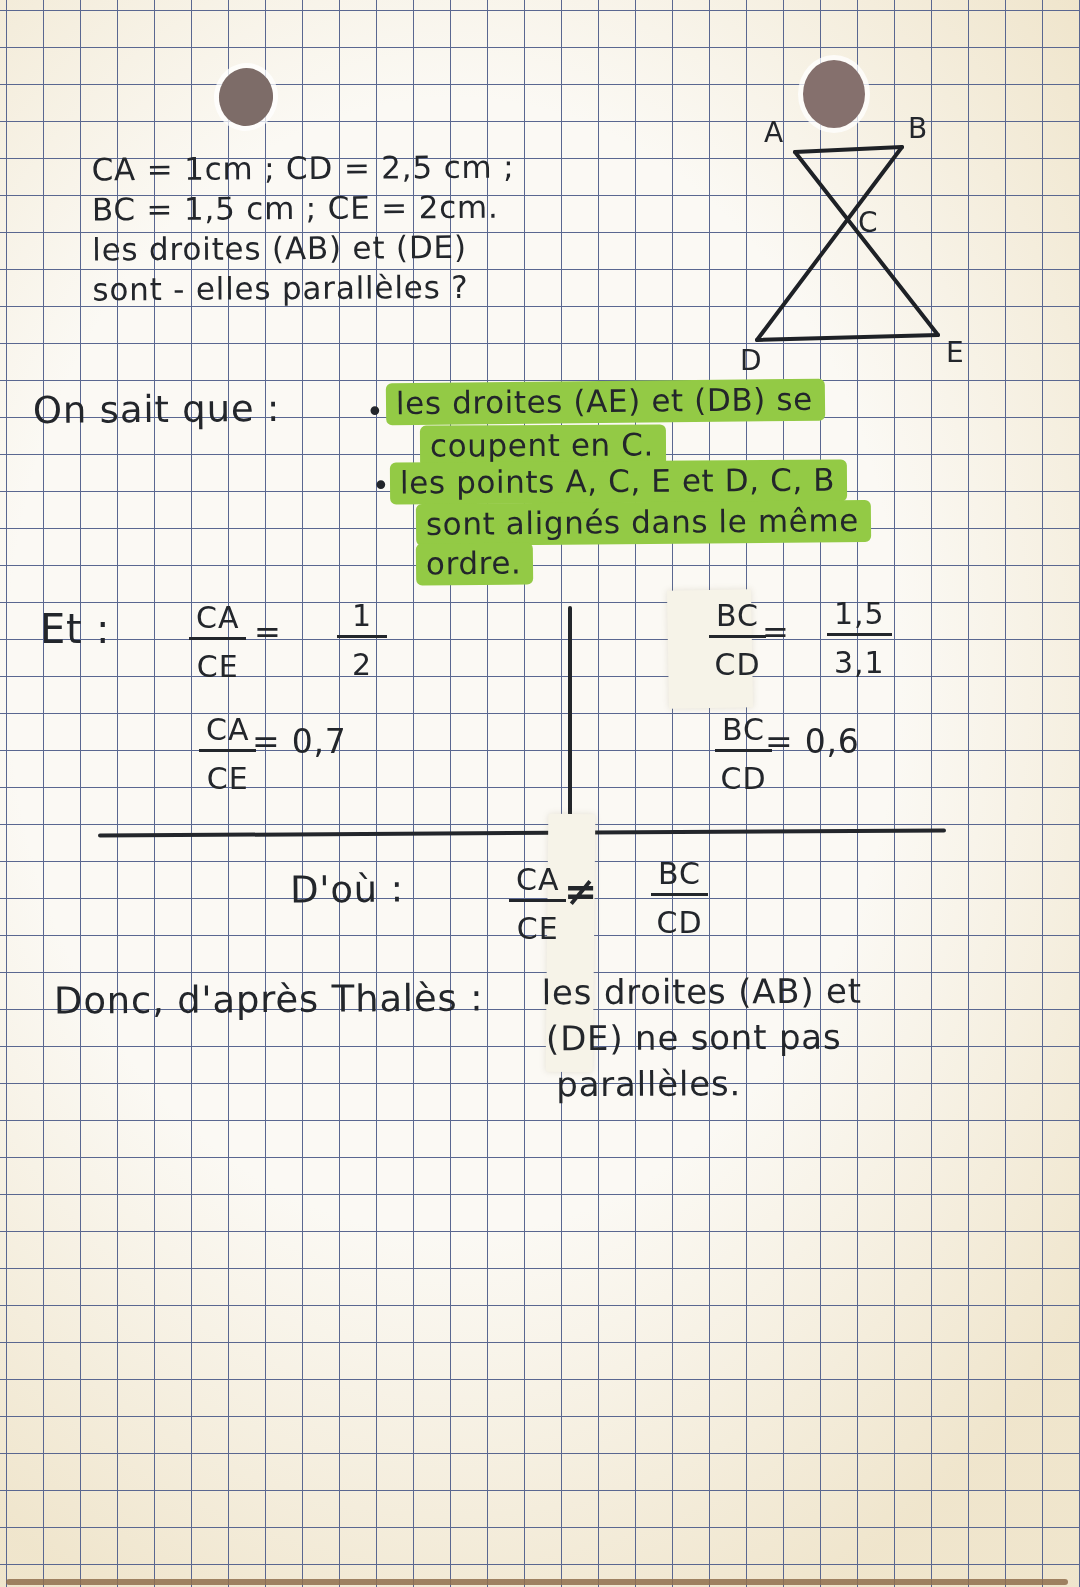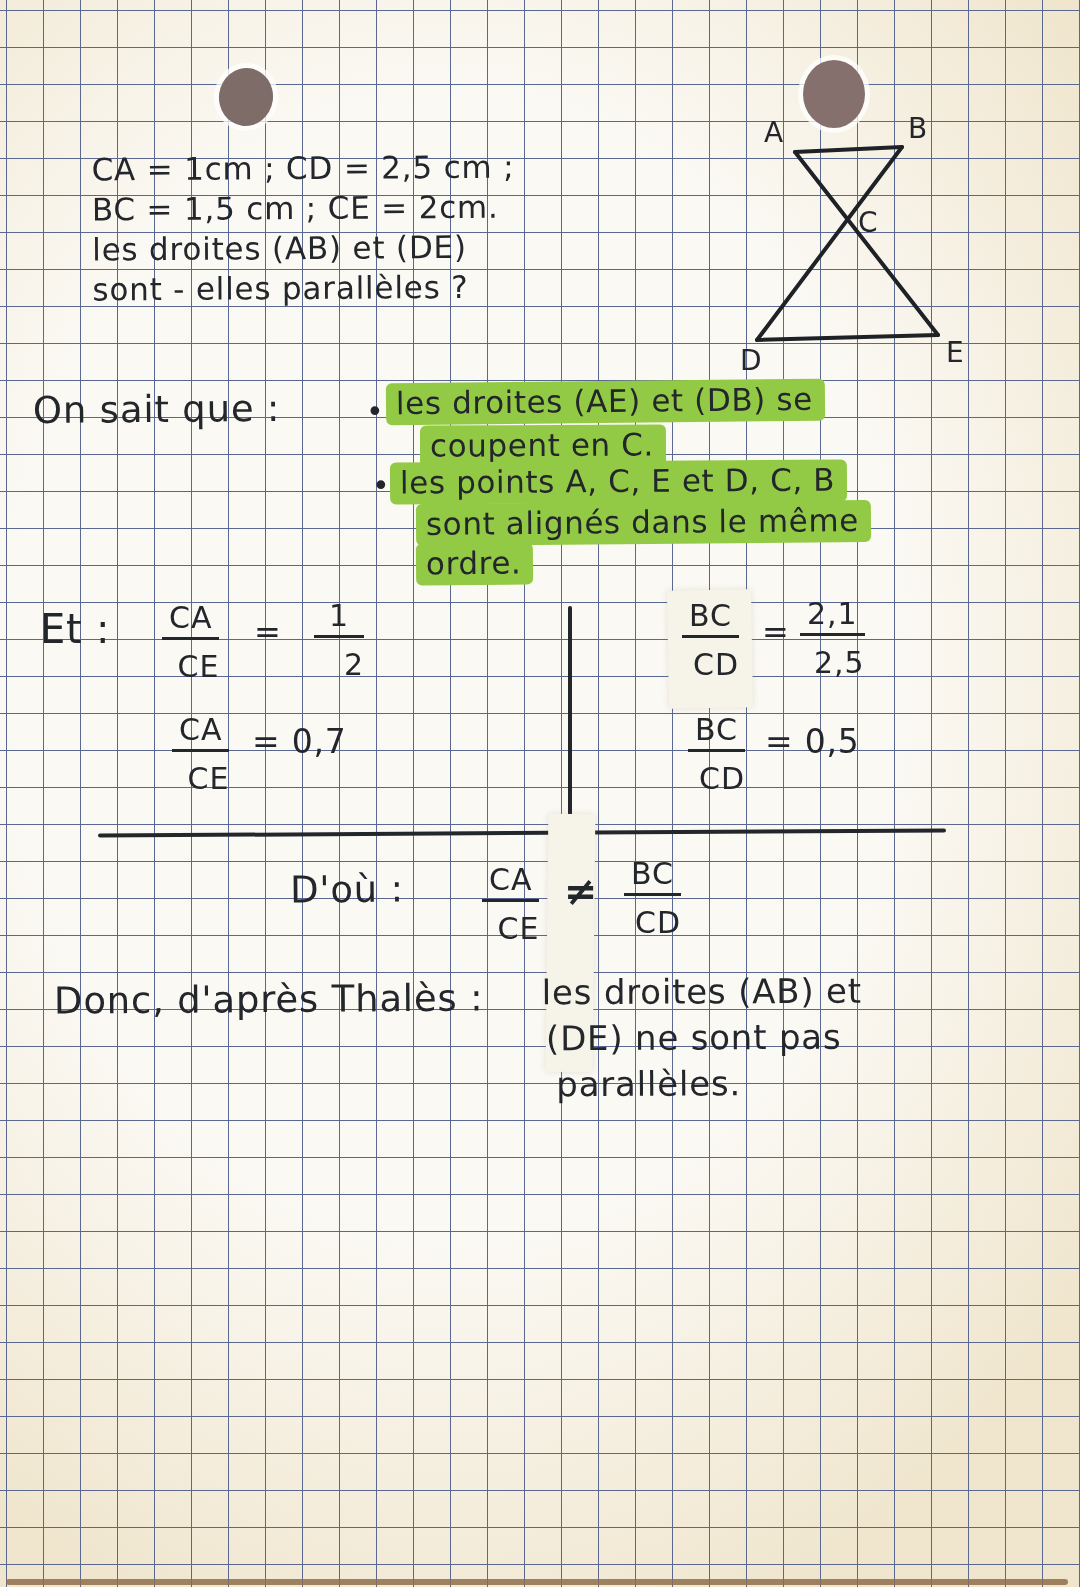--- a/index.html
+++ b/index.html
@@ -33,21 +33,21 @@
   .dot-left{left:219px;top:68px;width:54px;height:58px;transform:rotate(8deg);}
   .dot-right{left:803px;top:60px;width:62px;height:68px;background:#85706d;}
   .problem{left:92px;top:148px;font-size:31px;line-height:40px;transform:rotate(-.4deg);}
   .hl{
     position:absolute;white-space:nowrap;
     background:var(--highlight);
     padding:2px 12px 4px 10px;border-radius:6px;
     font-size:31px;letter-spacing:.6px;
   }
   .bullet{position:absolute;font-size:30px;}
-  .frac{position:absolute;display:flex;flex-direction:column;align-items:flex-end;font-size:30px;letter-spacing:1px;}
+  .frac{position:absolute;display:flex;flex-direction:column;align-items:center;font-size:30px;letter-spacing:1px;margin-left:27px;}
   .frac .num{padding:0 7px 2px;border-bottom:3px solid var(--ink);}
   .frac .den{padding-top:9px;}
   .rule-h{position:absolute;left:98px;top:831px;width:848px;height:4px;background:var(--ink);border-radius:2px;transform:rotate(-.35deg);}
   .rule-v{position:absolute;left:568px;top:606px;width:3.5px;height:228px;background:var(--ink);border-radius:2px;}
   .tape{position:absolute;background:var(--tape);box-shadow:0 0 6px rgba(120,110,80,.18);}
   .tape-1{left:668px;top:590px;width:84px;height:118px;transform:rotate(-1deg);}
   .tape-2{left:547px;top:814px;width:47px;height:258px;transform:rotate(.6deg);border-radius:3px;}
   .bottom-edge{position:absolute;left:6px;bottom:2px;width:1062px;height:6px;background:var(--edge);border-radius:3px;opacity:.85;}
   svg text{font-family:"DejaVu Sans",sans-serif;font-size:28px;fill:var(--ink);letter-spacing:1px;}
   .neq{font-size:40px;font-weight:bold;}
@@ -115,29 +115,29 @@
 
   <div class="tape tape-1"></div>
   <div class="tape tape-2"></div>
 
   <div class="frac" style="left:682px;top:598px;">
     <span class="num">BC</span>
     <span class="den">CD</span>
   </div>
   <div class="txt" style="left:762px;top:613px;font-size:32px;">=</div>
   <div class="frac" style="left:800px;top:596px;">
-    <span class="num">2,1</span>
-    <span class="den">2,5</span>
+    <span class="num">1,5</span>
+    <span class="den">3,1</span>
   </div>
 
   <div class="frac" style="left:688px;top:712px;">
     <span class="num">BC</span>
     <span class="den">CD</span>
   </div>
-  <div class="txt" style="left:765px;top:722px;font-size:33px;">= 0,5</div>
+  <div class="txt" style="left:765px;top:722px;font-size:33px;">= 0,6</div>
 
   <div class="txt" style="left:290px;top:868px;font-size:37px;transform:rotate(-.6deg);">D'où :</div>
   <div class="frac" style="left:482px;top:862px;">
     <span class="num">CA</span>
     <span class="den">CE</span>
   </div>
   <div class="txt neq" style="left:564px;top:868px;">≠</div>
   <div class="frac" style="left:624px;top:856px;">
     <span class="num">BC</span>
     <span class="den">CD</span>

